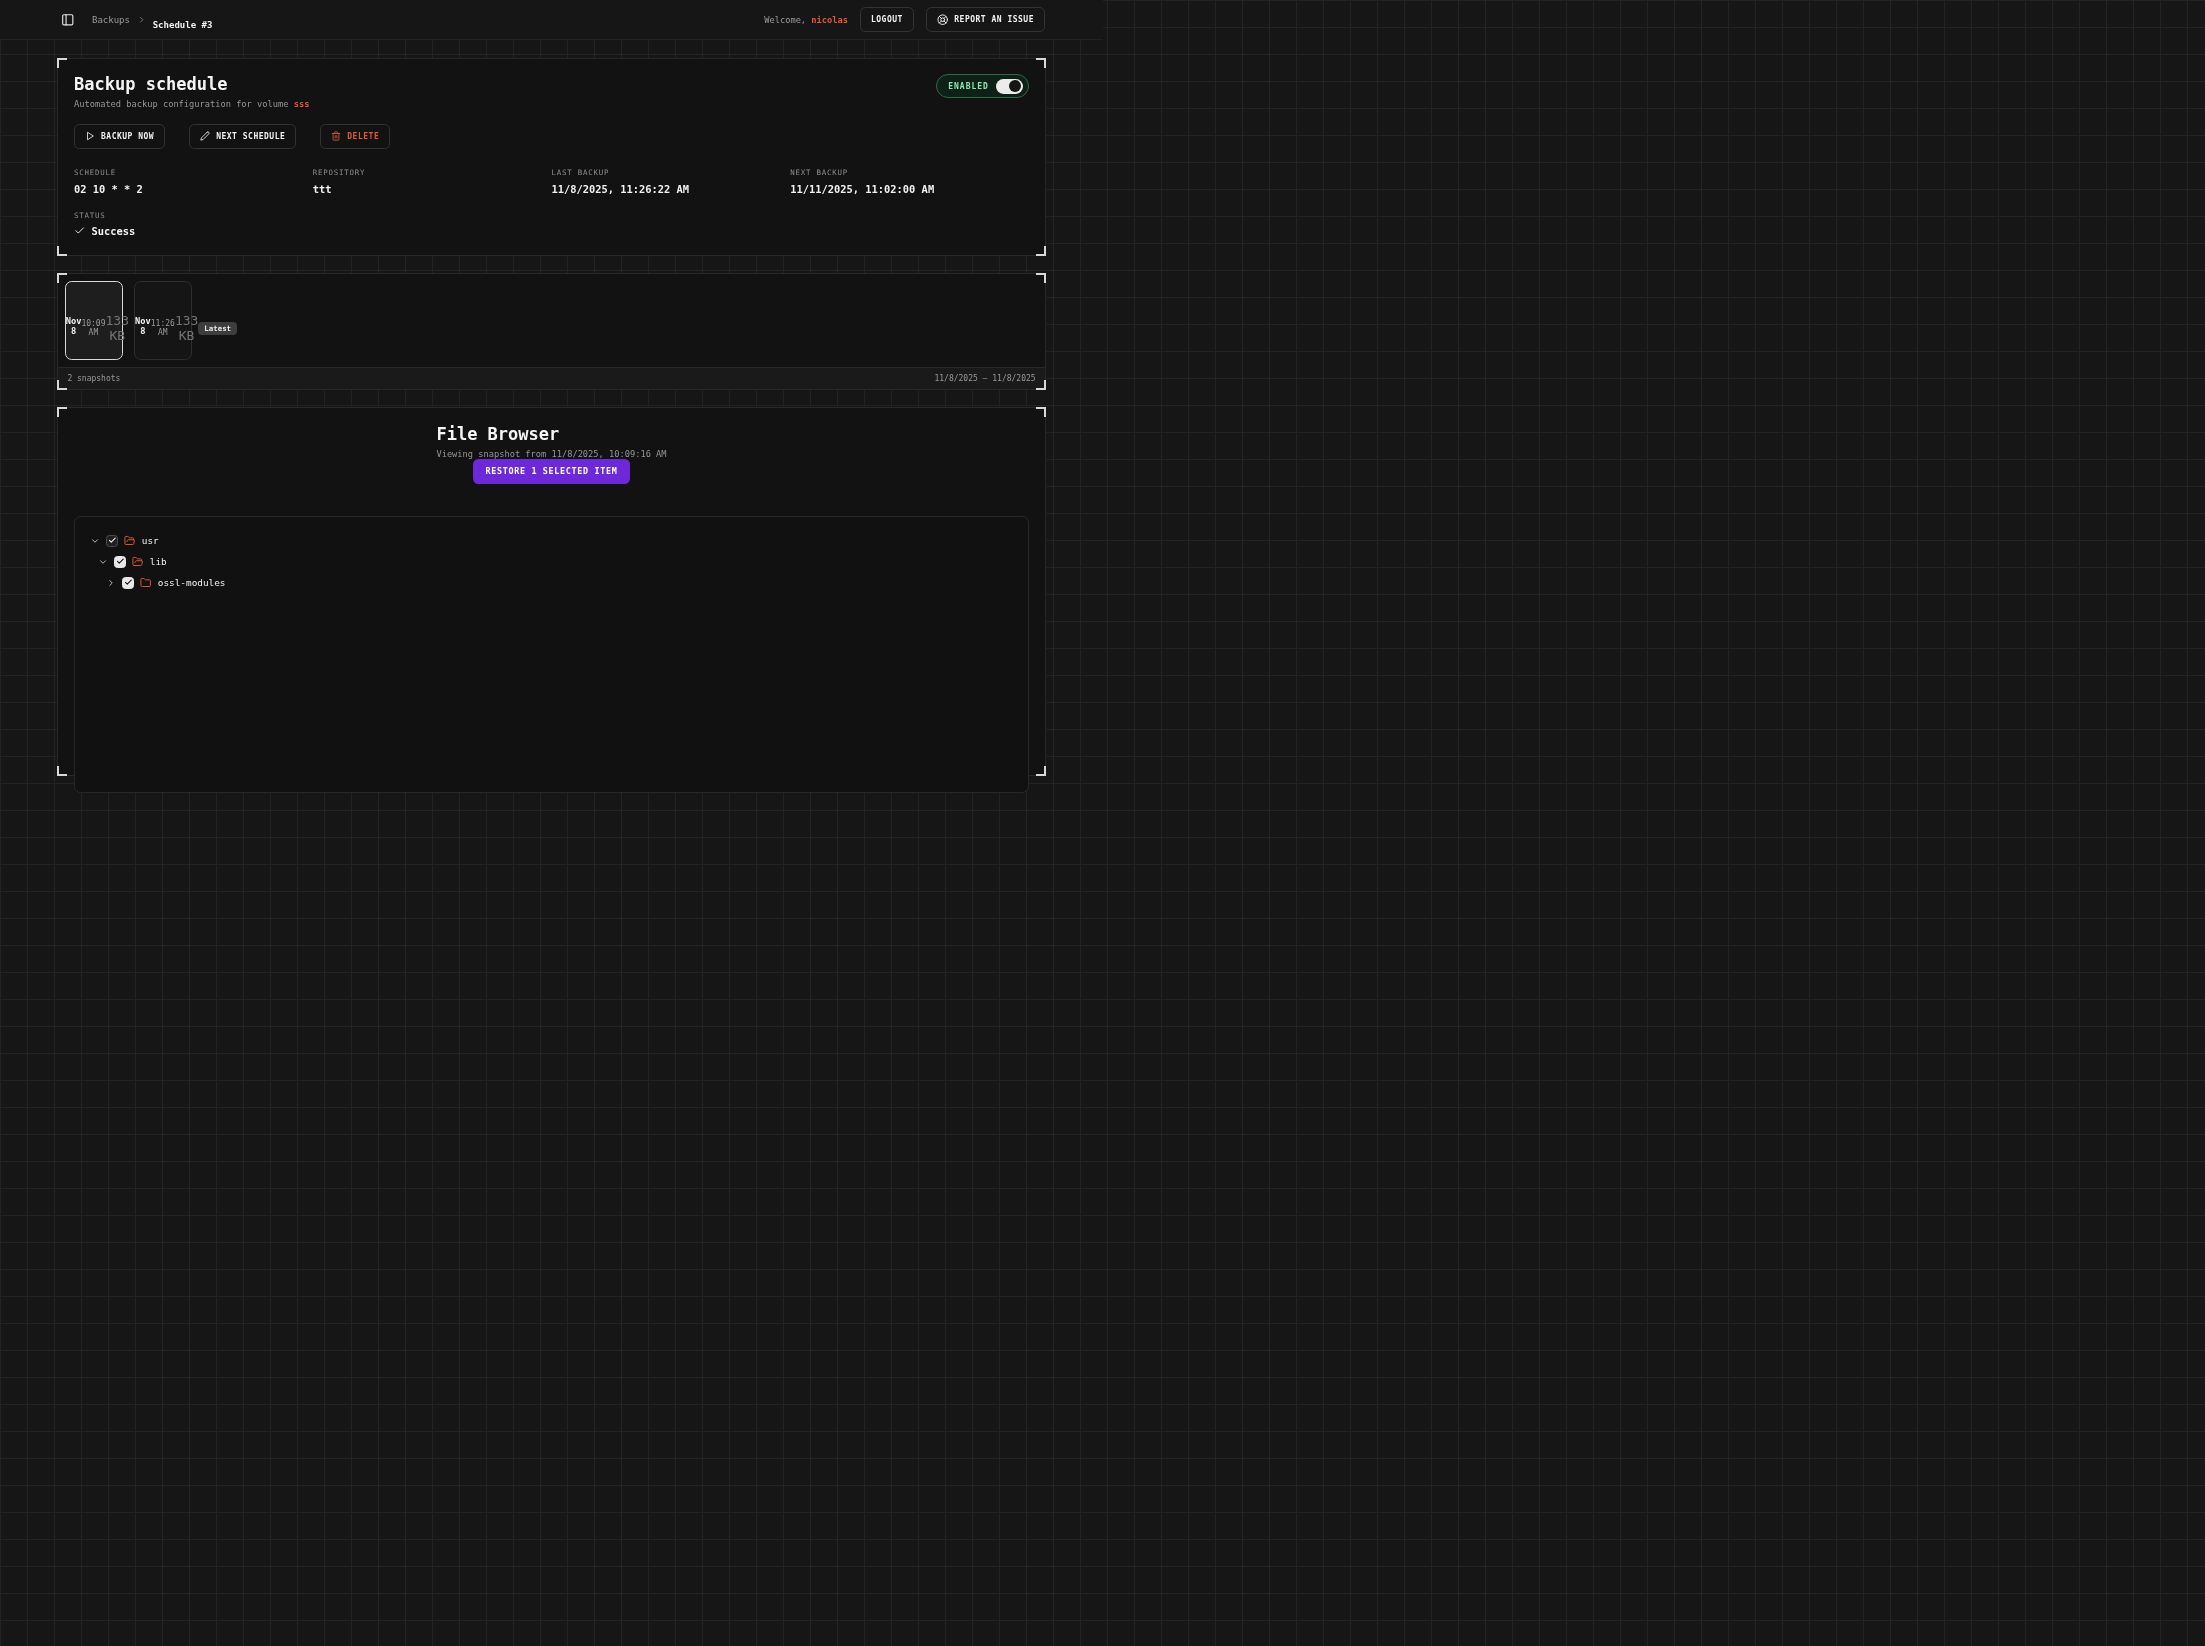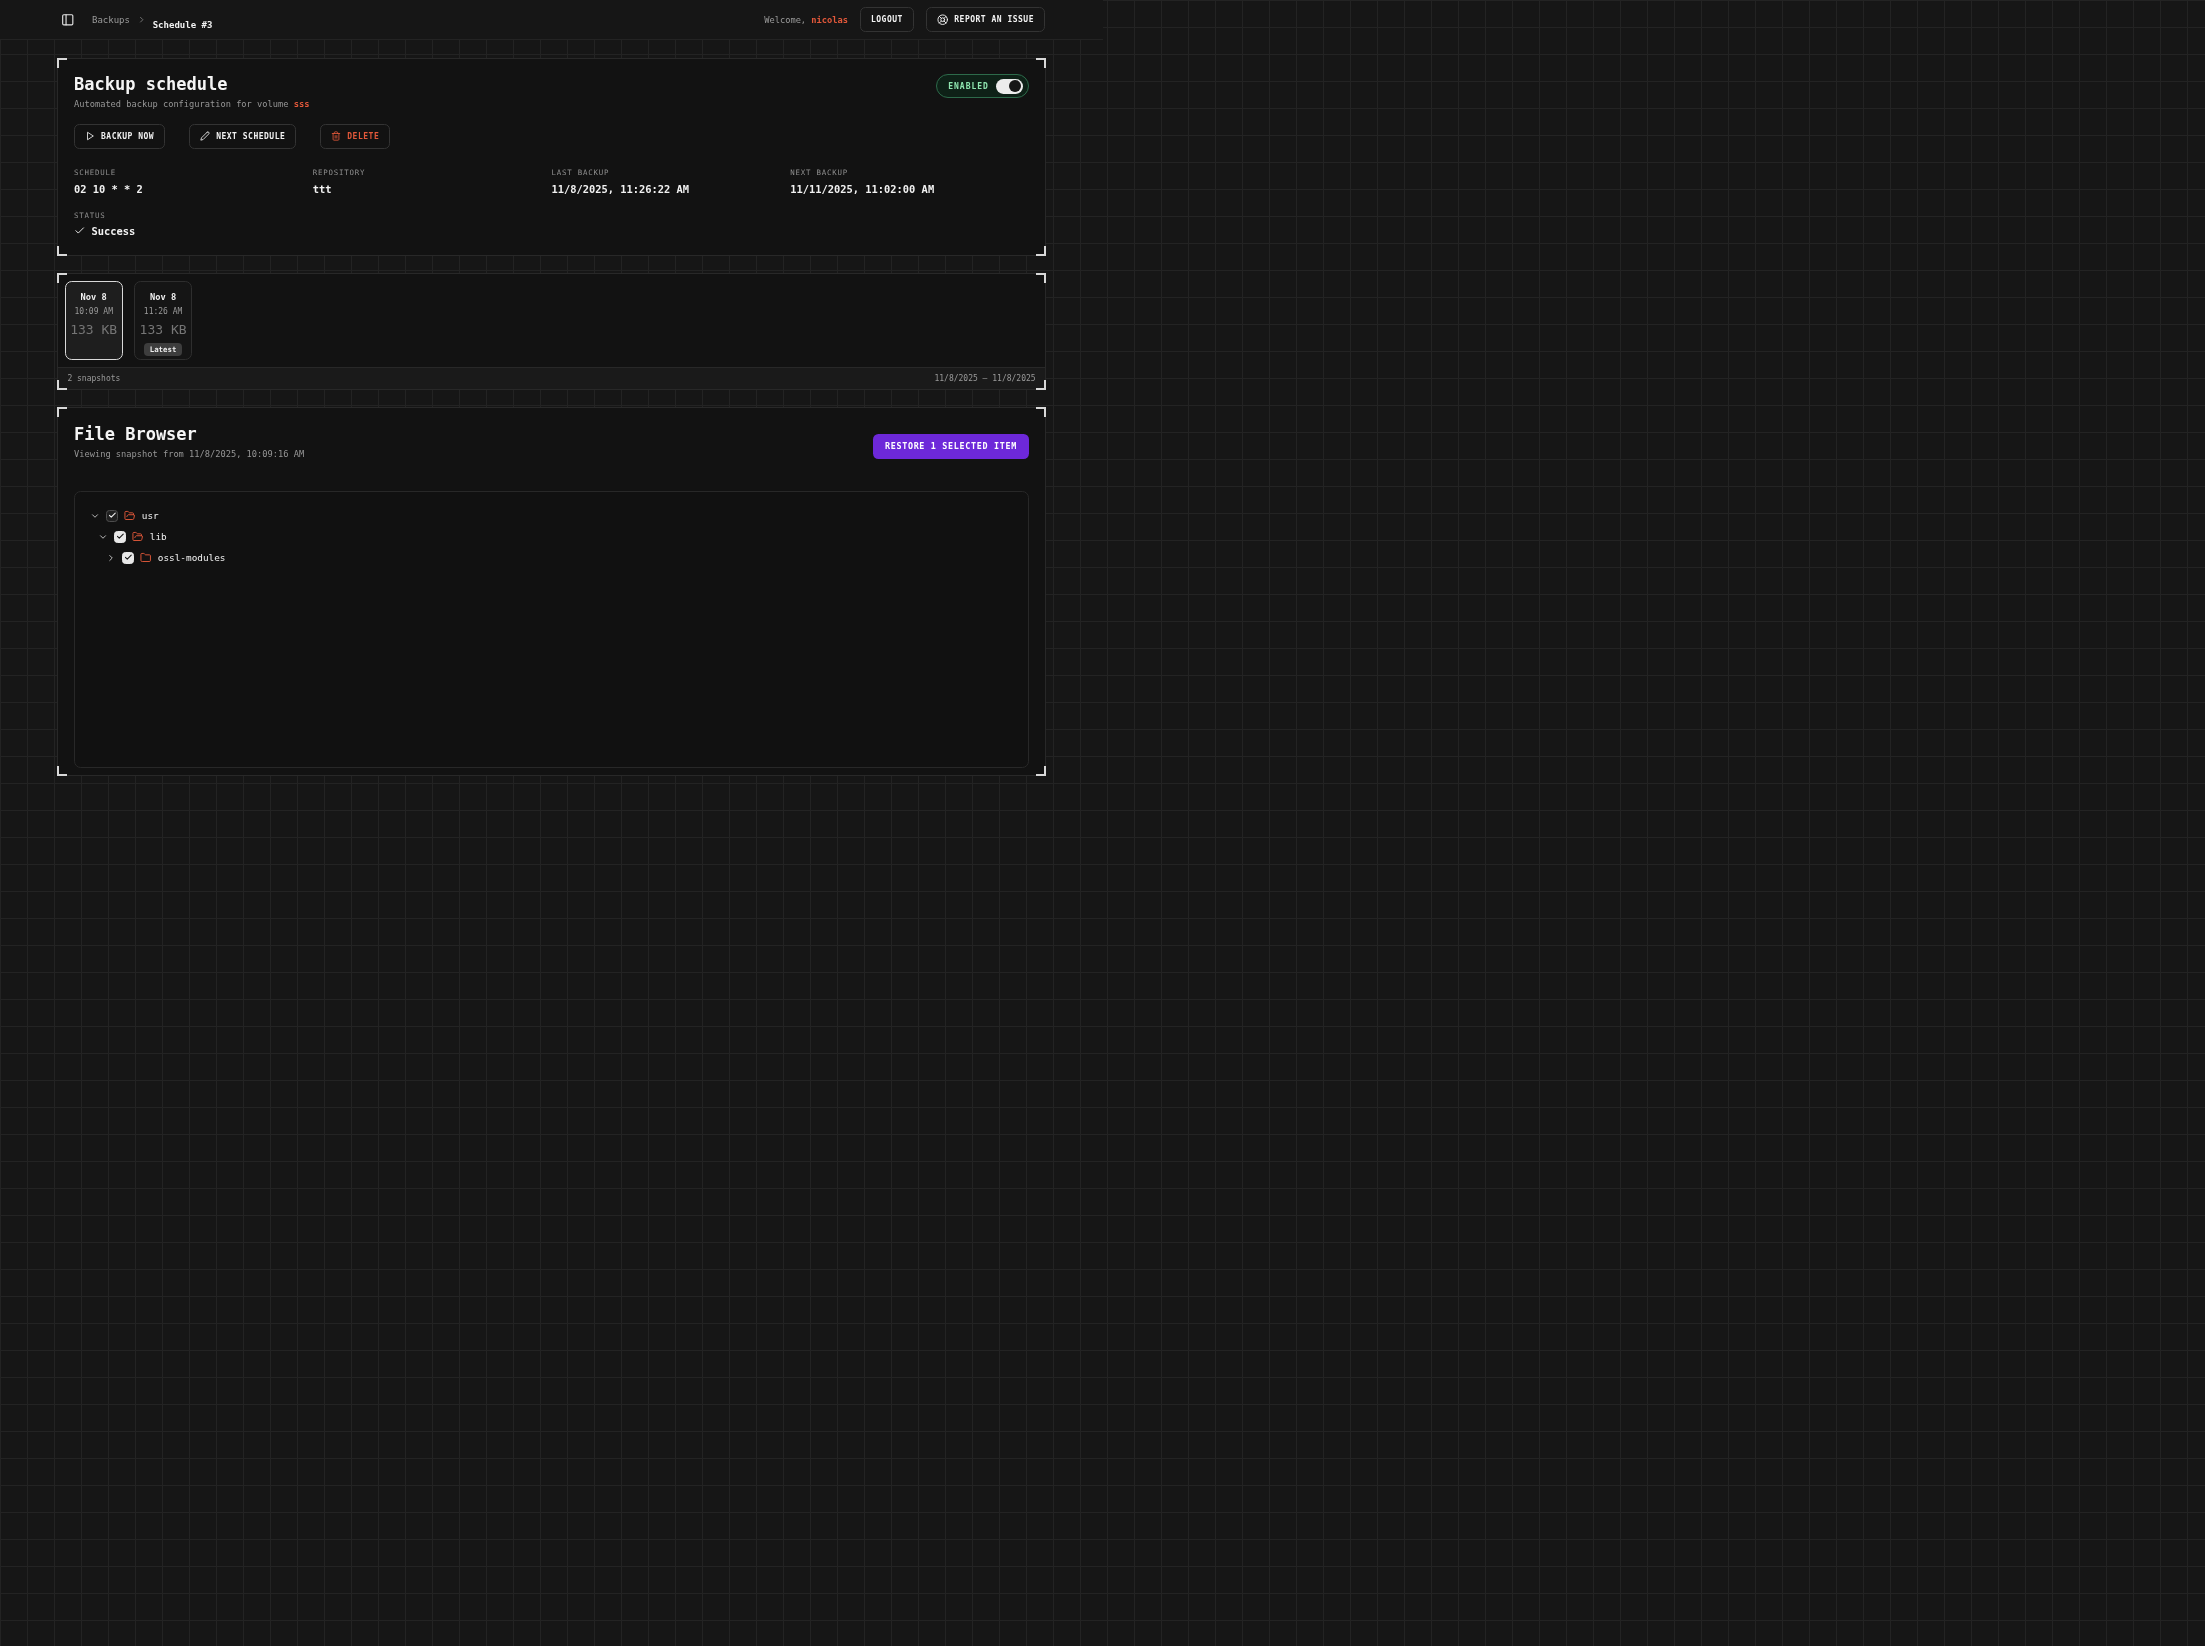--- a/index.html
+++ b/index.html
@@ -69,40 +69,40 @@
   .field-label { font-size:7.4px; letter-spacing:0.8px; color:#8f8f8f; }
   .field-value { margin-top:6px; font-size:10.4px; font-weight:bold; color:#f2f2f2; }
   .status-block { margin-top:16px; }
   .status-value { display:flex; align-items:center; gap:6px; margin-top:5.4px; font-size:10.4px; font-weight:bold; color:#f2f2f2; }
 
   
   .panel-snapshots { margin-bottom:17.5px; }
   .snap-cards { display:flex; gap:11.4px; padding:6.7px; height:93px; }
   .snap-card {
     width:58px; border-radius:6.7px; text-align:center; padding-top:10px;
-    cursor:pointer; display:flex; flex-direction:column; align-items:center;
+    cursor:pointer; display:flex; flex-direction:row; align-items:center;
   }
   .snap-card.selected { border:1.3px solid #d9d9d9; background:#1e1e1e; }
   .snap-card.normal { border:0.7px solid #2e2e2e; background:#151515; }
   .snap-date { font-size:8.7px; font-weight:bold; color:#f0f0f0; }
   .snap-time { font-size:8px; color:#9a9a9a; margin-top:5.4px; }
   .snap-size { font-size:13px; color:#757575; margin-top:5.4px; }
   .snap-badge {
     margin-top:6px; background:#3d3d3d; color:#ececec; font-size:7.4px; font-weight:bold;
     border-radius:4px; padding:2px 6px;
   }
   .snap-footer {
     height:21.5px; border-top:0.7px solid #282828; background:#1a1a1a;
     display:flex; align-items:center; justify-content:space-between;
     padding:0 9.4px; font-size:8px; color:#9a9a9a;
   }
 
   
   .panel-files { padding:16px; height:369px; }
-  .fb-head { display:flex; justify-content:space-between; align-items:flex-end; }
+  .fb-head { display:flex; justify-content:space-between; align-items:center;flex-direction:column; }
   .btn-restore {
     background:#6d28d9; border:none; border-radius:5.4px; color:#ffffff;
     font-family:inherit; font-size:8.4px; font-weight:bold; letter-spacing:0.7px;
     padding:0 12px; height:25px; cursor:pointer;
   }
   .tree {
     margin-top:32px; height:277px; border:0.7px solid #282828; border-radius:6.7px;
     background:#111111; padding:13.5px 9.4px; overflow:hidden;
   }
   .tree-row { display:flex; align-items:center; height:21px; gap:6px; cursor:default; }

